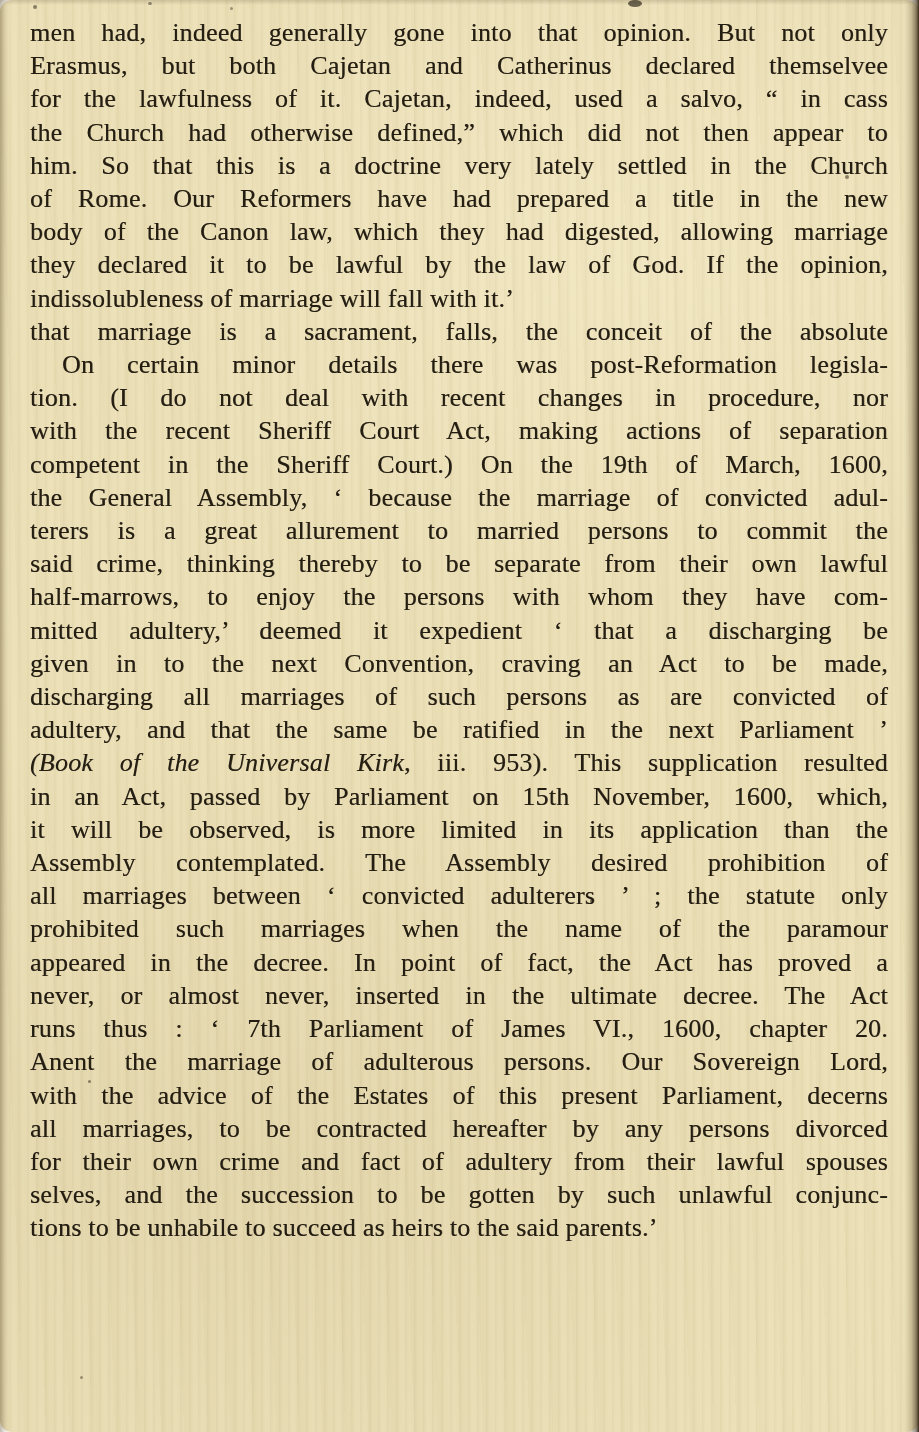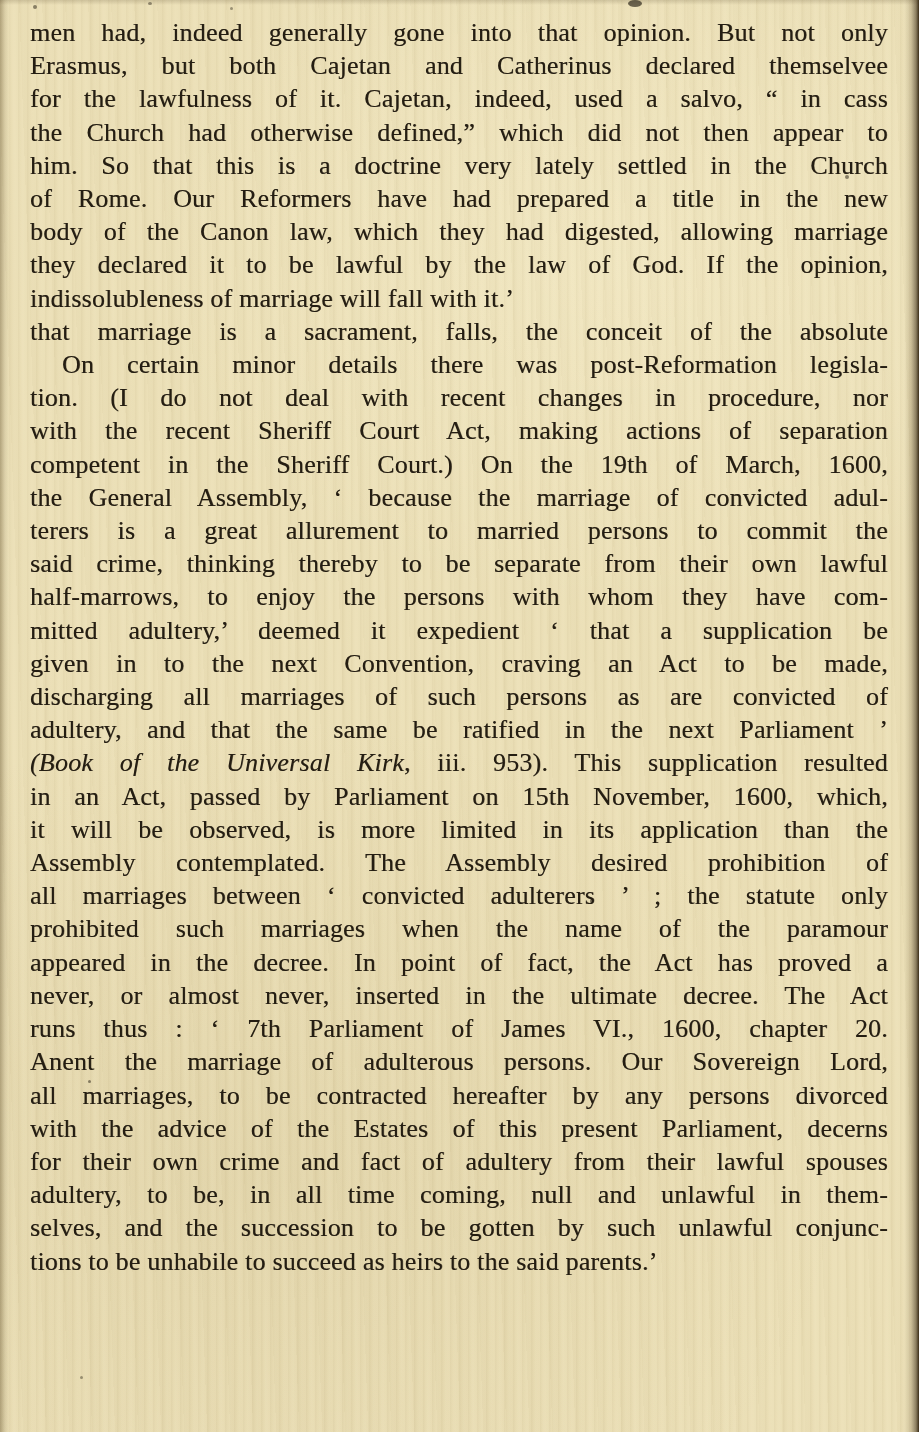--- a/index.html
+++ b/index.html
@@ -13,20 +13,21 @@
     background-color: var(--paper, #ebdfb6);
     background-image:
       repeating-linear-gradient(90deg,
         rgba(120,100,55,0.055) 0px, rgba(120,100,55,0.0) 3px,
         rgba(255,250,228,0.06) 5px, rgba(120,100,55,0.0) 9px),
       repeating-linear-gradient(88deg,
         rgba(140,118,64,0.04) 0px, rgba(140,118,64,0.0) 11px,
         rgba(255,248,220,0.05) 14px, rgba(140,118,64,0.0) 23px),
       radial-gradient(ellipse 700px 500px at 68% 18%, rgba(255,248,218,0.28), rgba(255,248,218,0) 70%),
       radial-gradient(ellipse 820px 640px at 28% 82%, rgba(150,125,70,0.10), rgba(150,125,70,0) 72%);
+    border-radius: 12px;
   }
   .text-block {
     position: absolute; left: 30px; top: 16px; width: 858px;
     color: var(--ink, #241d12);
     font-size: 26px; line-height: 33.2px; letter-spacing: 0.2px;
     text-shadow: 0.4px 0.2px 0 rgba(36,29,18,0.55);
   }
   .line { text-align: justify; text-align-last: justify; }
   .line.last { text-align-last: left; }
   .line.indent { padding-left: 32px; }
@@ -64,38 +65,37 @@
       <div class="line last"><span>indissolubleness of marriage will fall with it.’</span></div>
       <div class="line"><span>that marriage is a sacrament, falls, the conceit of the absolute</span></div>
       <div class="line indent"><span>On certain minor details there was post-Reformation legisla-</span></div>
       <div class="line"><span>tion.  (I do not deal with recent changes in procedure, nor</span></div>
       <div class="line"><span>with the recent Sheriff Court Act, making actions of separation</span></div>
       <div class="line"><span>competent in the Sheriff Court.)  On the 19th of March, 1600,</span></div>
       <div class="line"><span>the General Assembly, ‘ because the marriage of convicted adul-</span></div>
       <div class="line"><span>terers is a great allurement to married persons to commit the</span></div>
       <div class="line"><span>said crime, thinking thereby to be separate from their own lawful</span></div>
       <div class="line"><span>half-marrows, to enjoy the persons with whom they have com-</span></div>
-      <div class="line"><span>mitted adultery,’ deemed it expedient ‘ that a supplication be</span></div>
+      <div class="line"><span>mitted adultery,’ deemed it expedient ‘ that a discharging be</span></div>
       <div class="line"><span>given in to the next Convention, craving an Act to be made,</span></div>
       <div class="line"><span>discharging all marriages of such persons as are convicted of</span></div>
       <div class="line"><span>adultery, and that the same be ratified in the next Parliament ’</span></div>
       <div class="line"><span class="it">(Book of the Universal Kirk</span><span>, iii. 953).  This supplication resulted</span></div>
       <div class="line"><span>in an Act, passed by Parliament on 15th November, 1600, which,</span></div>
       <div class="line"><span>it will be observed, is more limited in its application than the</span></div>
       <div class="line"><span>Assembly contemplated.  The Assembly desired prohibition of</span></div>
       <div class="line"><span>all marriages between ‘ convicted adulterers ’ ; the statute only</span></div>
       <div class="line"><span>prohibited such marriages when the name of the paramour</span></div>
       <div class="line"><span>appeared in the decree.  In point of fact, the Act has proved a</span></div>
       <div class="line"><span>never, or almost never, inserted in the ultimate decree.  The Act</span></div>
       <div class="line"><span>runs thus : ‘ 7th Parliament of James VI., 1600, chapter 20.</span></div>
       <div class="line"><span>Anent the marriage of adulterous persons.  Our Sovereign Lord,</span></div>
+      <div class="line"><span>with the advice of the Estates of this present Parliament, decerns</span></div>
       <div class="line"><span>all marriages, to be contracted hereafter by any persons divorced</span></div>
-      <div class="line"><span>with the advice of the Estates of this present Parliament, decerns</span></div>
       <div class="line"><span>for their own crime and fact of adultery from their lawful spouses</span></div>
-      <div class="line"><span>adultery, to be, in all time coming, null and unlawful in them-</span></div>
       <div class="line"><span>selves, and the succession to be gotten by such unlawful conjunc-</span></div>
       <div class="line last"><span>tions to be unhabile to succeed as heirs to the said parents.’</span></div>
     </div>
   <div class="edge-left"></div>
   <div class="edge-right"></div>
   <div class="edge-top"></div>
 <div class="speck" style="left: 628px; top: 0px; width: 14px; height: 7px; opacity: 0.65;"></div>
     <div class="speck" style="left: 33px; top: 5px; width: 4px; height: 4px; opacity: 0.5;"></div>
     <div class="speck" style="left: 148px; top: 2px; width: 4px; height: 3px; opacity: 0.45;"></div>
     <div class="speck" style="left: 230px; top: 7px; width: 3px; height: 3px; opacity: 0.4;"></div>

